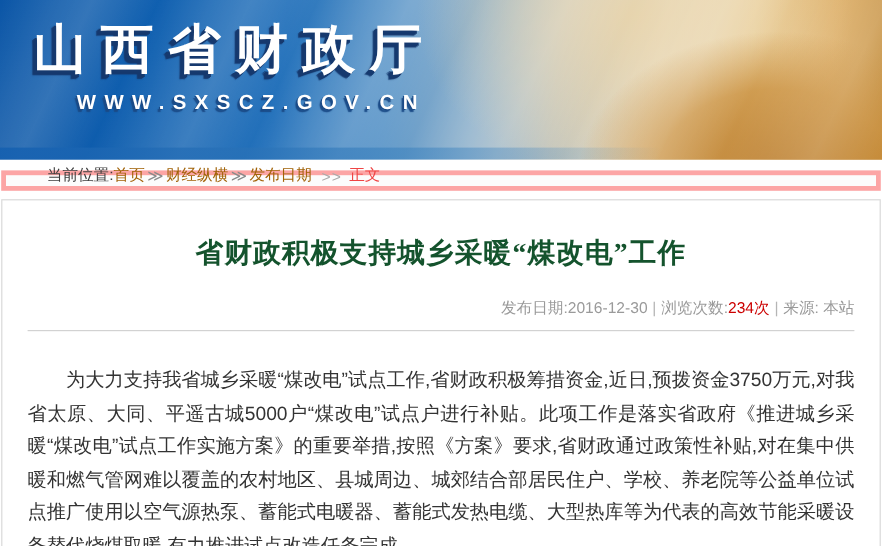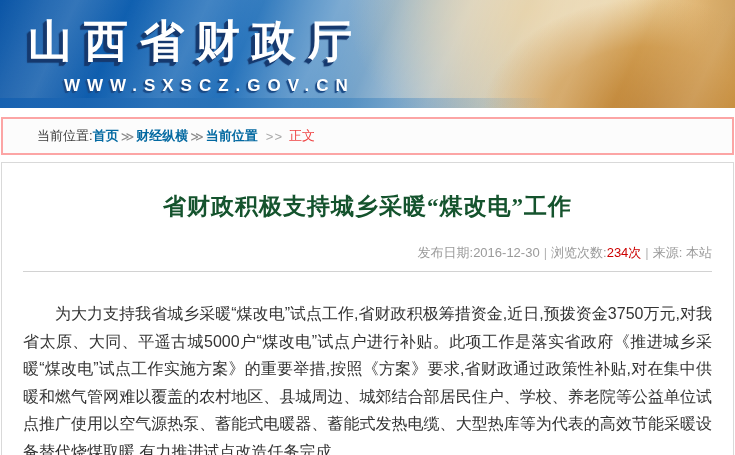--- a/index.html
+++ b/index.html
@@ -3,21 +3,21 @@
 <meta charset="utf-8">
 <style>
   * { margin: 0; padding: 0; box-sizing: border-box; }
   html, body { width: 735px; height: 455px; background: #ffffff; overflow: hidden; }
   body { font-family: "Liberation Sans", "DejaVu Sans", sans-serif; }
 
   
   .banner {
     position: relative;
     width: 735px;
-    height: 108px;
+    height: 133px;
     background:
       radial-gradient(ellipse 220px 160px at 88% 110%, rgba(186,124,44,0.95) 0%, rgba(201,143,61,0.8) 45%, rgba(222,178,110,0) 75%),
       radial-gradient(ellipse 260px 200px at 72% 10%, rgba(233,212,170,0.85) 0%, rgba(233,212,170,0) 70%),
       linear-gradient(97deg,
         #0a55a6 0%, #1060b0 18%, #2572bb 32%, #5a95c8 44%,
         #93b4cd 54%, #c2c5bd 63%, #e8dcc2 74%, #ecd2a0 84%,
         #ddae66 93%, #c18b3a 100%);
     overflow: hidden;
   }
   .banner::before {
@@ -47,28 +47,28 @@
     position: absolute; left: 64px; top: 76px;
     font-size: 17px; font-weight: bold; letter-spacing: 7px;
     color: #ffffff;
     text-shadow: -1px 1px 0 #1a4a86, -2px 2px 1px #1a4a86;
     z-index: 2; white-space: nowrap;
   }
 
   
   .crumb-bar {
     margin: 9px 1px 0 1px;
-    height: 38px;
+    height: 17px;
     background: #fcfcfc;
-    border: 2px solid #fca5a5;
-    display: flex; align-items: center;
+    border: 4px solid #fca5a5;
+    display: flex; align-items: flex-end;
     padding-left: 34px;
     font-size: 13px; color: #3c3c3c;
   }
-  .crumb-bar a { color: #0369a1; text-decoration: none; cursor: pointer; font-weight: bold; }
+  .crumb-bar a { color: #a16207; text-decoration: none; cursor: pointer; }
   .crumb-sep { color: #8a8a8a; margin: 0 2px; }
   .crumb-sep-last { color: #a9a9a9; margin: 0 6px 0 8px; letter-spacing: 1px; }
   .crumb-current { color: #ef4444; }
 
   
   .content-box {
     margin: 7px 1px 0 1px;
     height: 320px;
     background: #ffffff;
     border: 1px solid #d9d9d9;
@@ -113,21 +113,21 @@
   <div class="site-name">山西省财政厅</div>
   <div class="site-url">WWW.SXSCZ.GOV.CN</div>
 </div>
 
 <div class="crumb-bar">
   <span>当前位置:</span>
     <a>首页</a>
     <span class="crumb-sep">≫</span>
     <a>财经纵横</a>
     <span class="crumb-sep">≫</span>
-    <a>当前位置</a>
+    <a>发布日期</a>
     <span class="crumb-sep-last">&gt;&gt;</span>
     <span class="crumb-current">正文</span>
 </div>
 
 <div class="content-box">
   <div class="article-title">省财政积极支持城乡采暖“煤改电”工作</div>
 
   <div class="article-meta">
     <span>发布日期:</span><span>2016-12-30</span><span class="pipe">|</span><span>浏览次数:</span><span class="views-red">234次</span><span class="pipe">|</span><span>来源:</span>&nbsp;<span>本站</span>
   </div>

